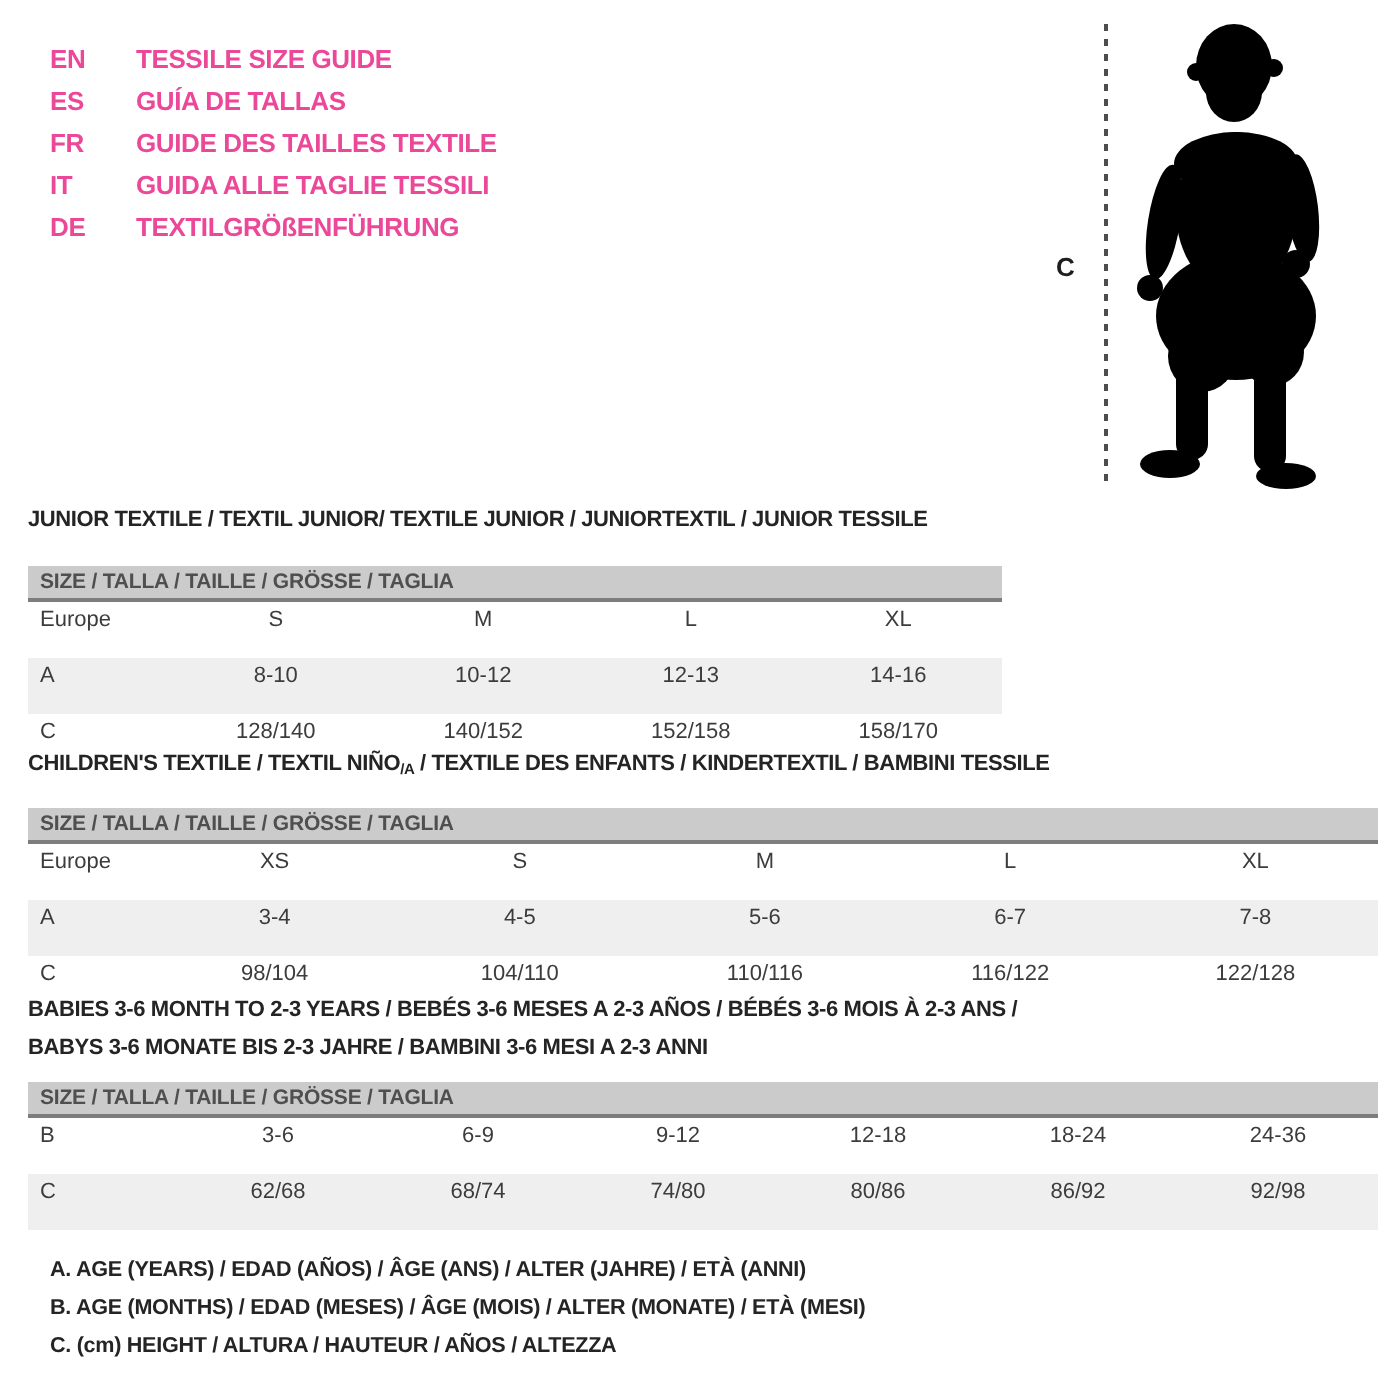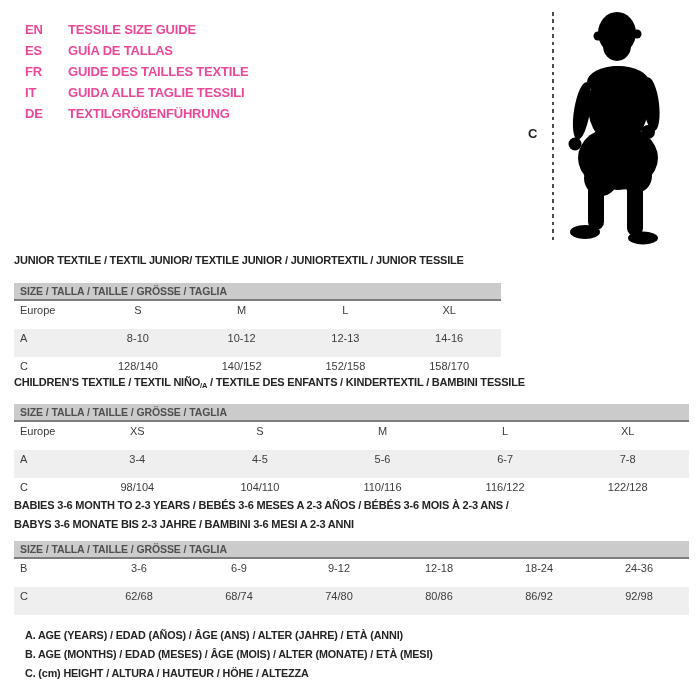--- a/index.html
+++ b/index.html
@@ -177,16 +177,16 @@
       <div class="cell">74/80</div>
       <div class="cell">80/86</div>
       <div class="cell">86/92</div>
       <div class="cell">92/98</div>
     </div>
   </div>
 
   <div class="notes">
     <div class="note-line">A. AGE (YEARS) / EDAD (AÑOS) / ÂGE (ANS) / ALTER (JAHRE) / ETÀ (ANNI)</div>
     <div class="note-line">B. AGE (MONTHS) / EDAD (MESES) / ÂGE (MOIS) / ALTER (MONATE) / ETÀ (MESI)</div>
-    <div class="note-line">C. (cm) HEIGHT / ALTURA / HAUTEUR / HÖHE / ALTEZZA</div>
+    <div class="note-line">C. (cm) HEIGHT / ALTURA / HAUTEUR / AÑOS / ALTEZZA</div>
   </div>
 
 </div>
 
 </body></html>

